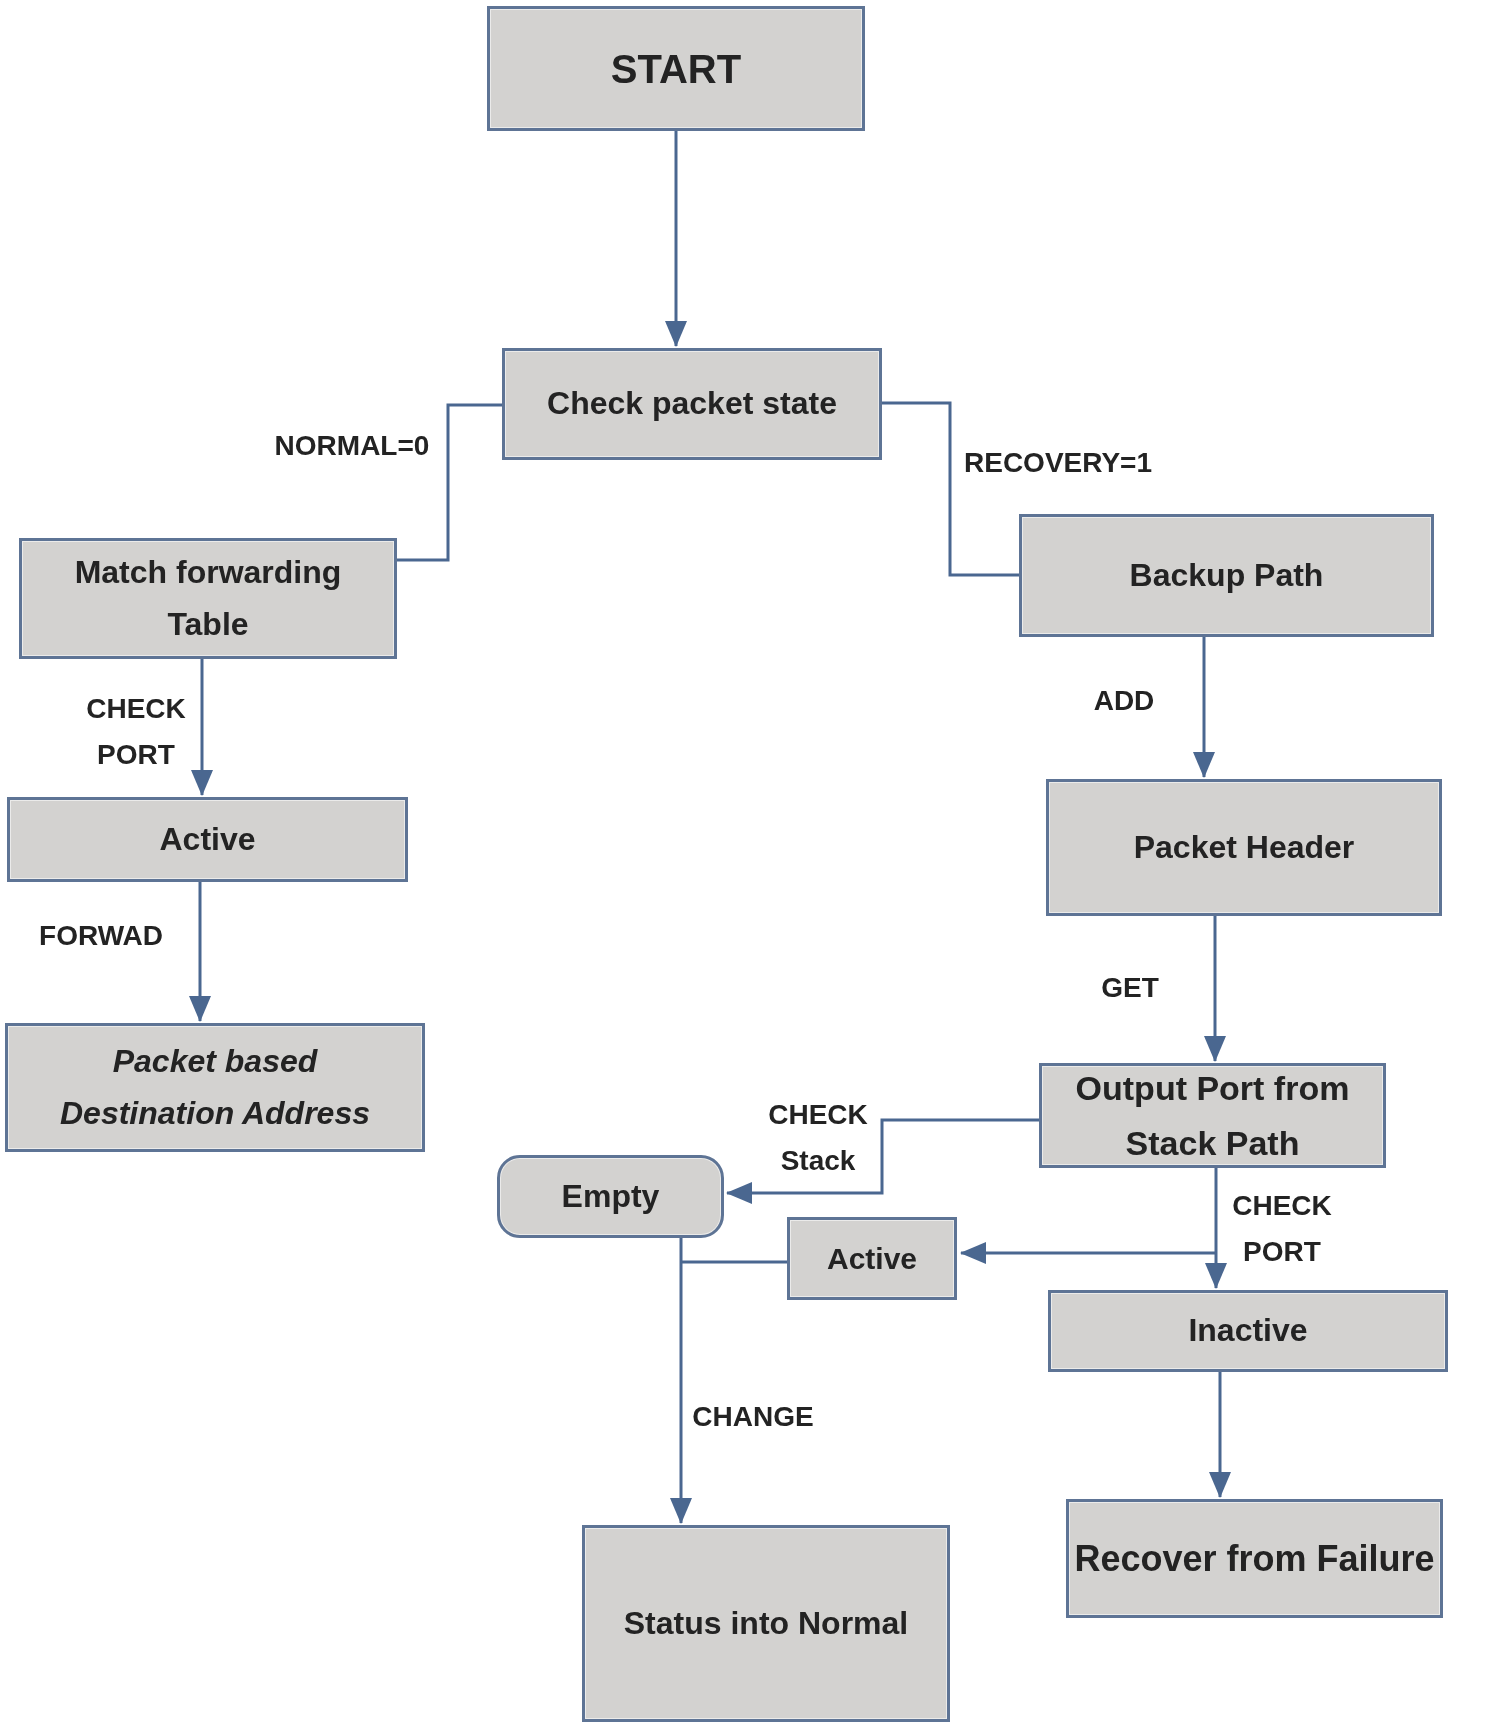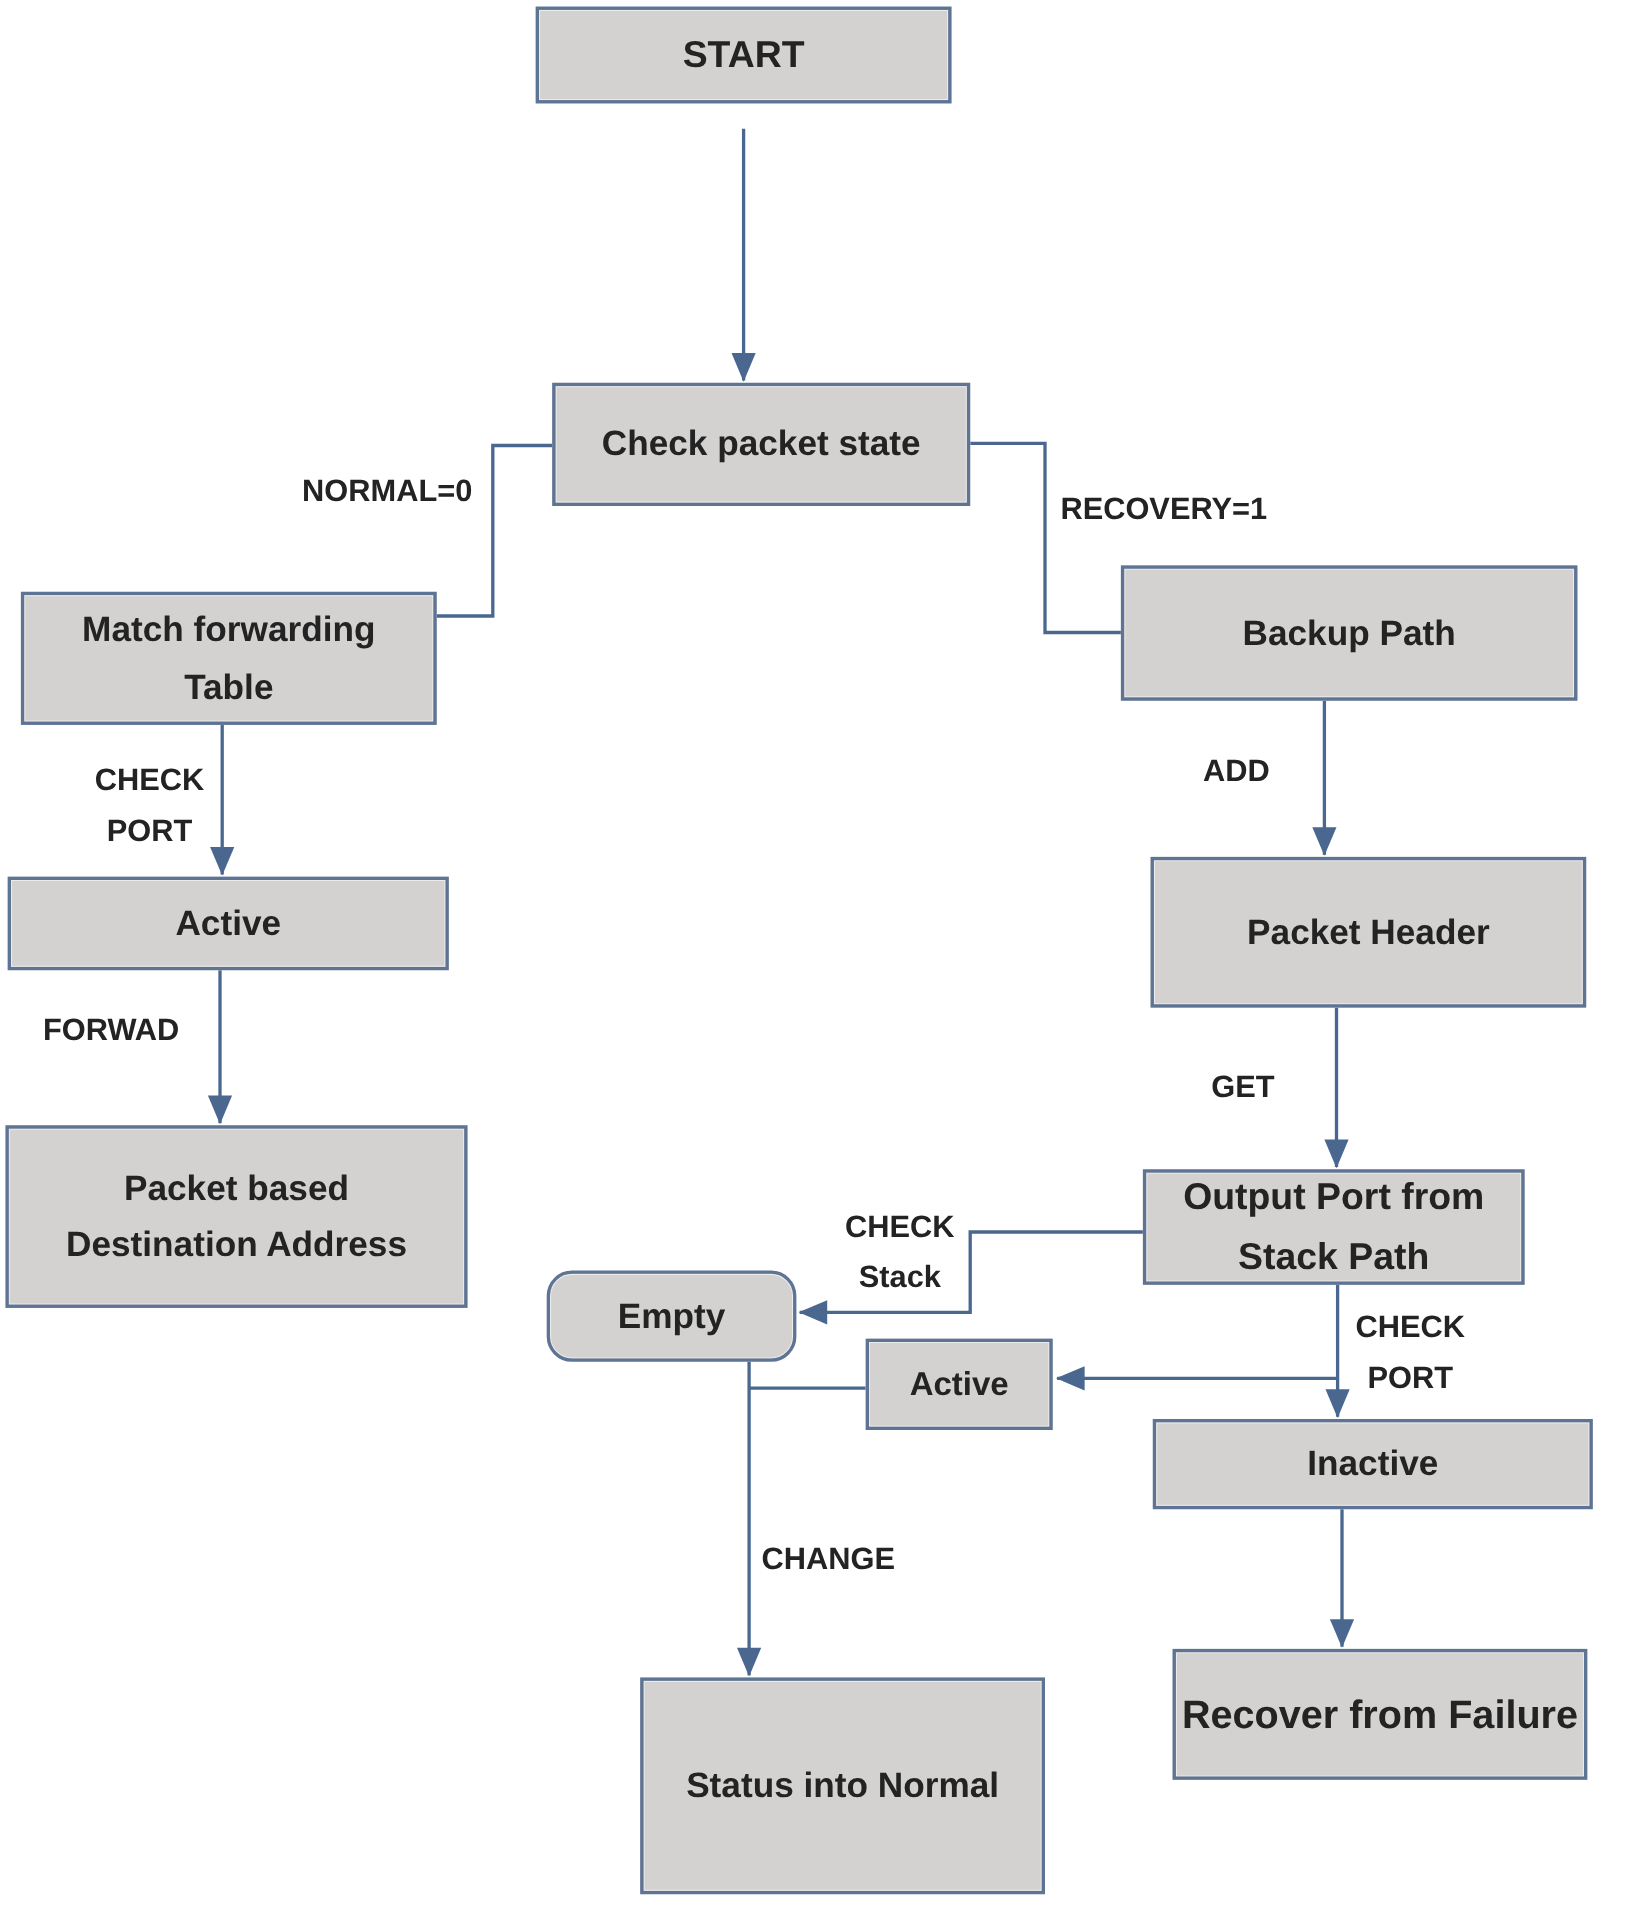--- a/index.html
+++ b/index.html
@@ -70,40 +70,40 @@
       <polyline points="1204,637 1204,777" marker-end="url(#arrowhead)"></polyline>
       <polyline points="1215,916 1215,1061" marker-end="url(#arrowhead)"></polyline>
       <polyline points="1039,1120 882,1120 882,1193 727,1193" marker-end="url(#arrowhead)"></polyline>
       <polyline points="1216,1168 1216,1288" marker-end="url(#arrowhead)"></polyline>
       <polyline points="1216,1253 961,1253" marker-end="url(#arrowhead)"></polyline>
       <polyline points="681,1238 681,1523" marker-end="url(#arrowhead)"></polyline>
       <polyline points="681,1262 787,1262"></polyline>
       <polyline points="1220,1372 1220,1497" marker-end="url(#arrowhead)"></polyline>
     </svg>
   <div id="nodes">
-      <div class="node" style="left: 487px; top: 6px; width: 378px; height: 88px; font-size: 34px;">
+      <div class="node" style="left: 487px; top: 6px; width: 378px; height: 125px; font-size: 40px;">
         <div class="node-line">START</div>
       </div>
       <div class="node" style="left: 502px; top: 348px; width: 380px; height: 112px; font-size: 32px;">
         <div class="node-line">Check packet state</div>
       </div>
       <div class="node" style="left: 19px; top: 522px; width: 378px; height: 121px; font-size: 32px; margin-top: 16px;">
         <div class="node-line">Match forwarding</div>
         <div class="node-line">Table</div>
       </div>
       <div class="node" style="left: 1019px; top: 514px; width: 415px; height: 123px; font-size: 32px;">
         <div class="node-line">Backup Path</div>
       </div>
       <div class="node" style="left: 7px; top: 797px; width: 401px; height: 85px; font-size: 32px;">
         <div class="node-line">Active</div>
       </div>
       <div class="node" style="left: 1046px; top: 779px; width: 396px; height: 137px; font-size: 32px;">
         <div class="node-line">Packet Header</div>
       </div>
-      <div class="node" style="left: 5px; top: 1023px; width: 420px; height: 166px; font-size: 32px;">
+      <div class="node" style="left: 5px; top: 1023px; width: 420px; height: 129px; font-size: 32px; font-style: italic;">
         <div class="node-line">Packet based</div>
         <div class="node-line">Destination Address</div>
       </div>
       <div class="node" style="left: 1039px; top: 1063px; width: 347px; height: 105px; font-size: 34px;">
         <div class="node-line">Output Port from</div>
         <div class="node-line">Stack Path</div>
       </div>
       <div class="node" style="left: 497px; top: 1155px; width: 227px; height: 83px; font-size: 32px; border-radius: 23px;">
         <div class="node-line">Empty</div>
       </div>

